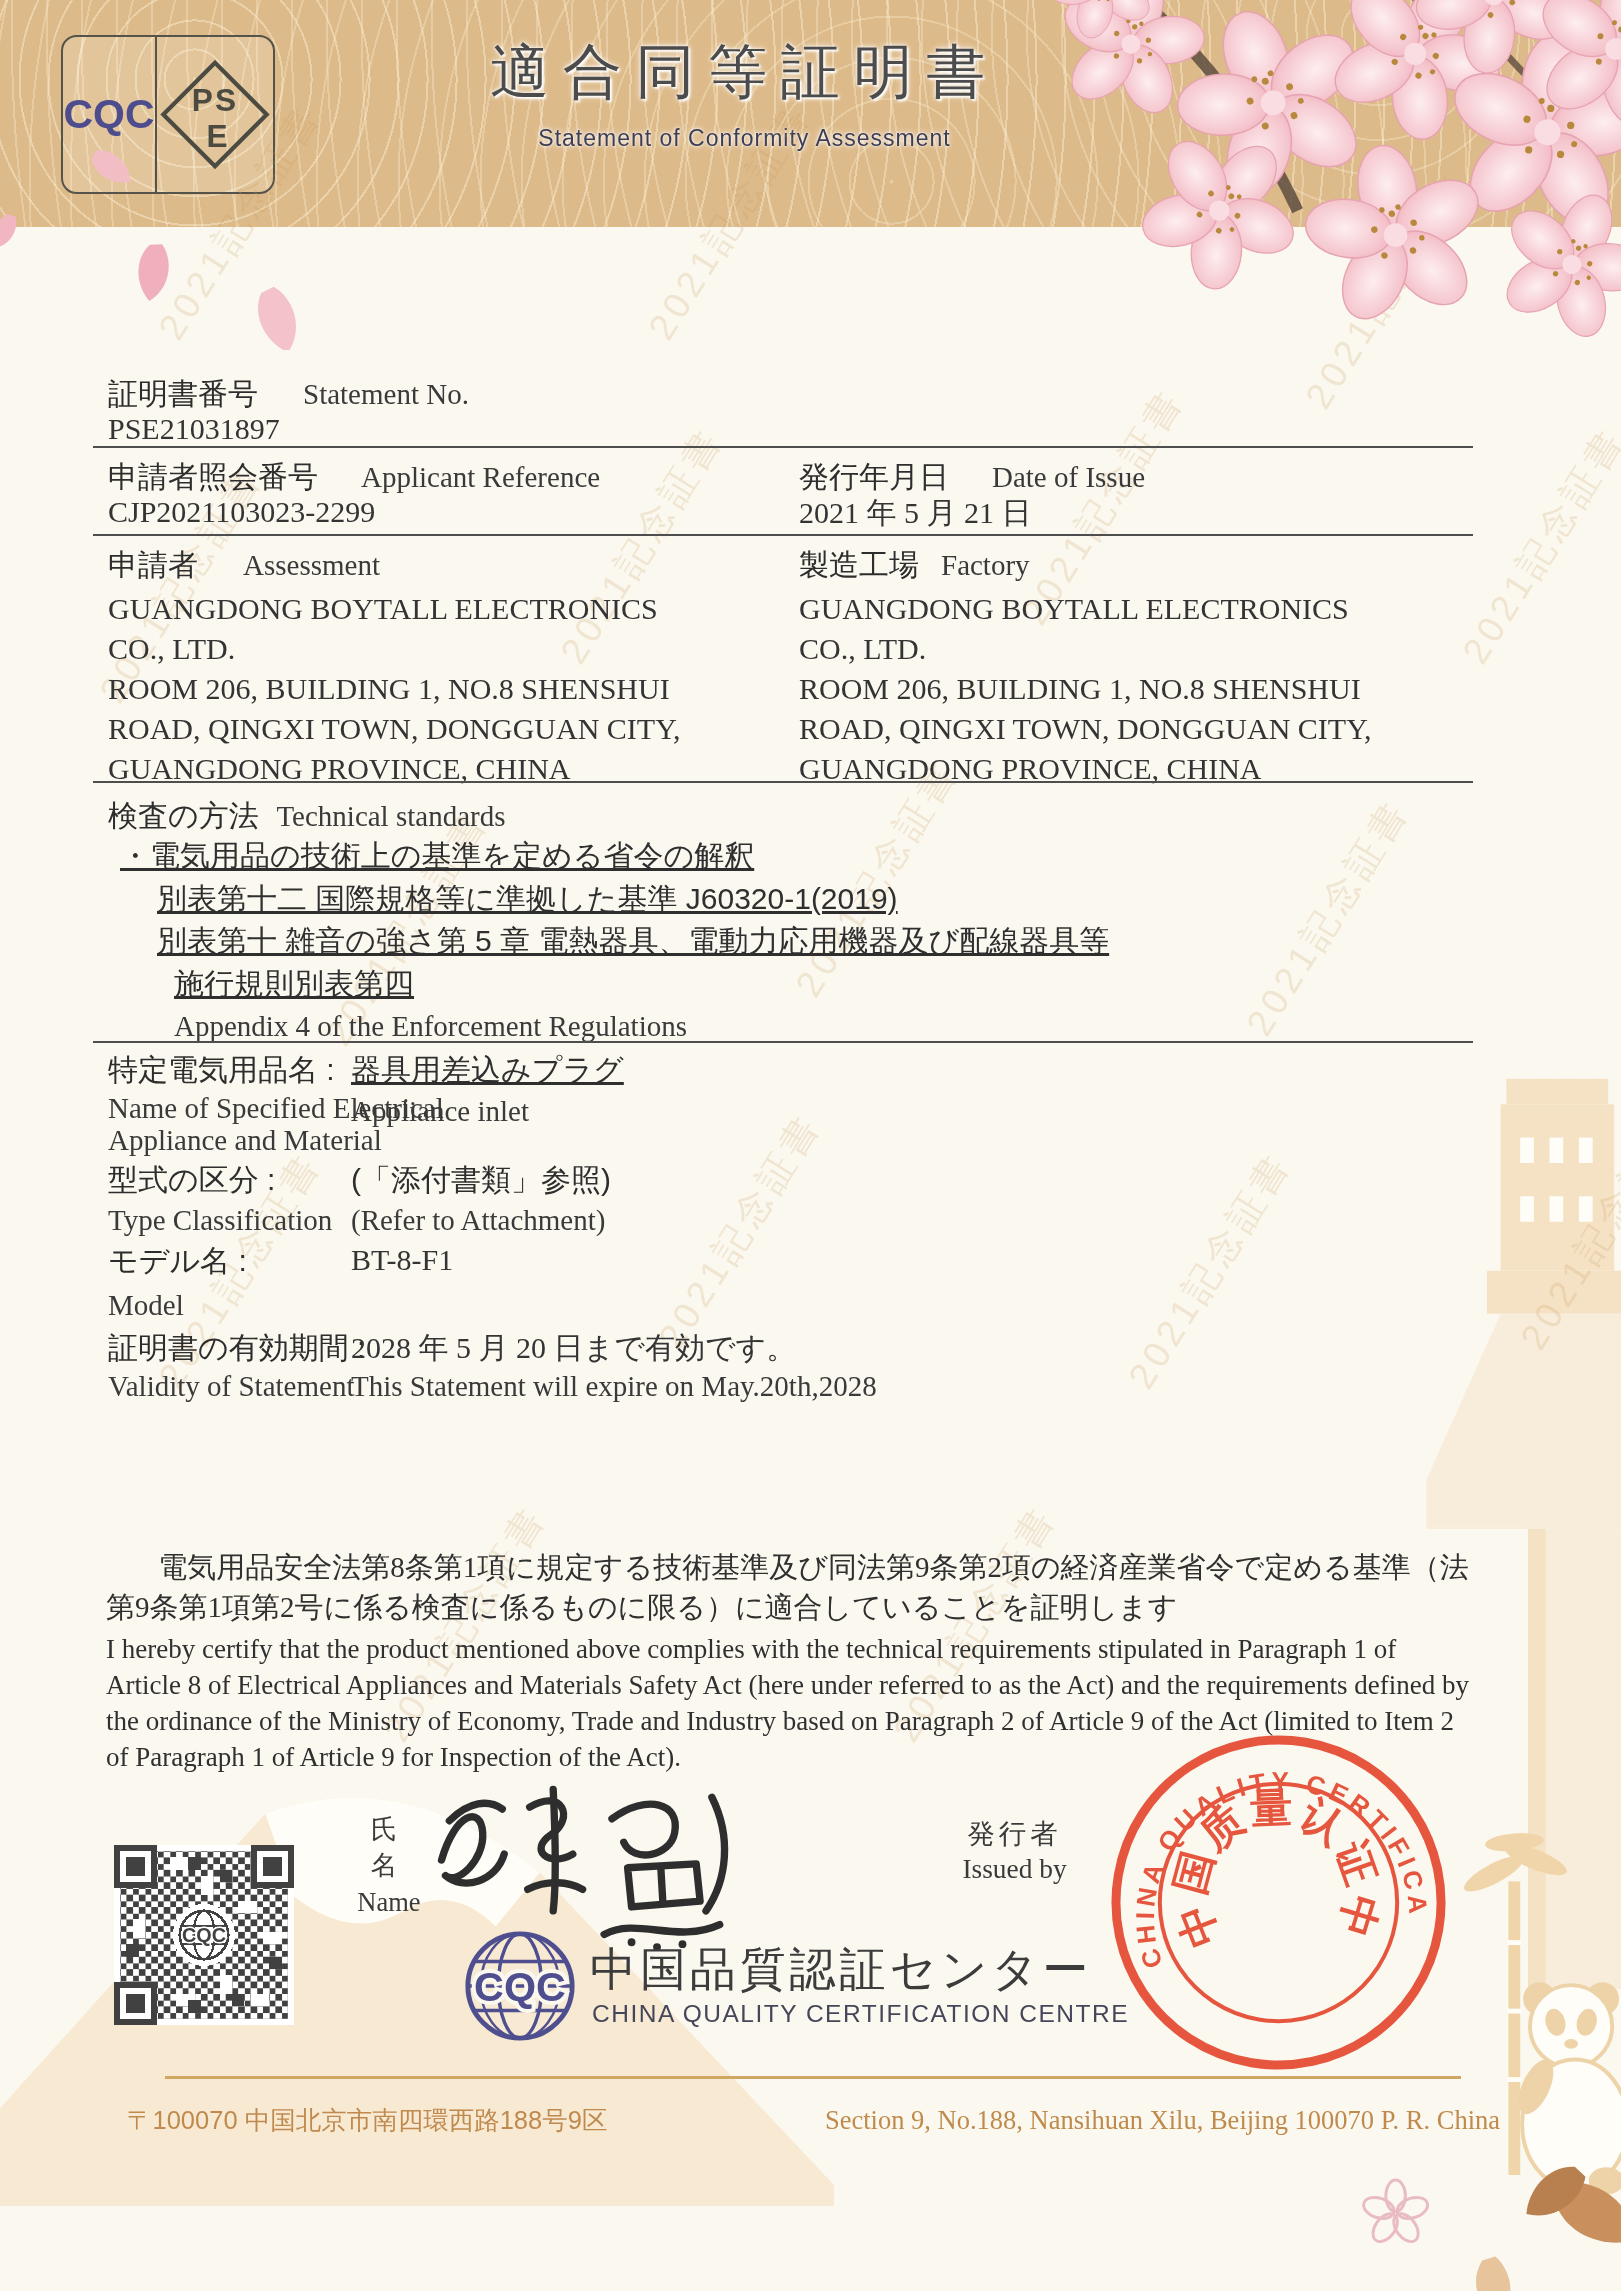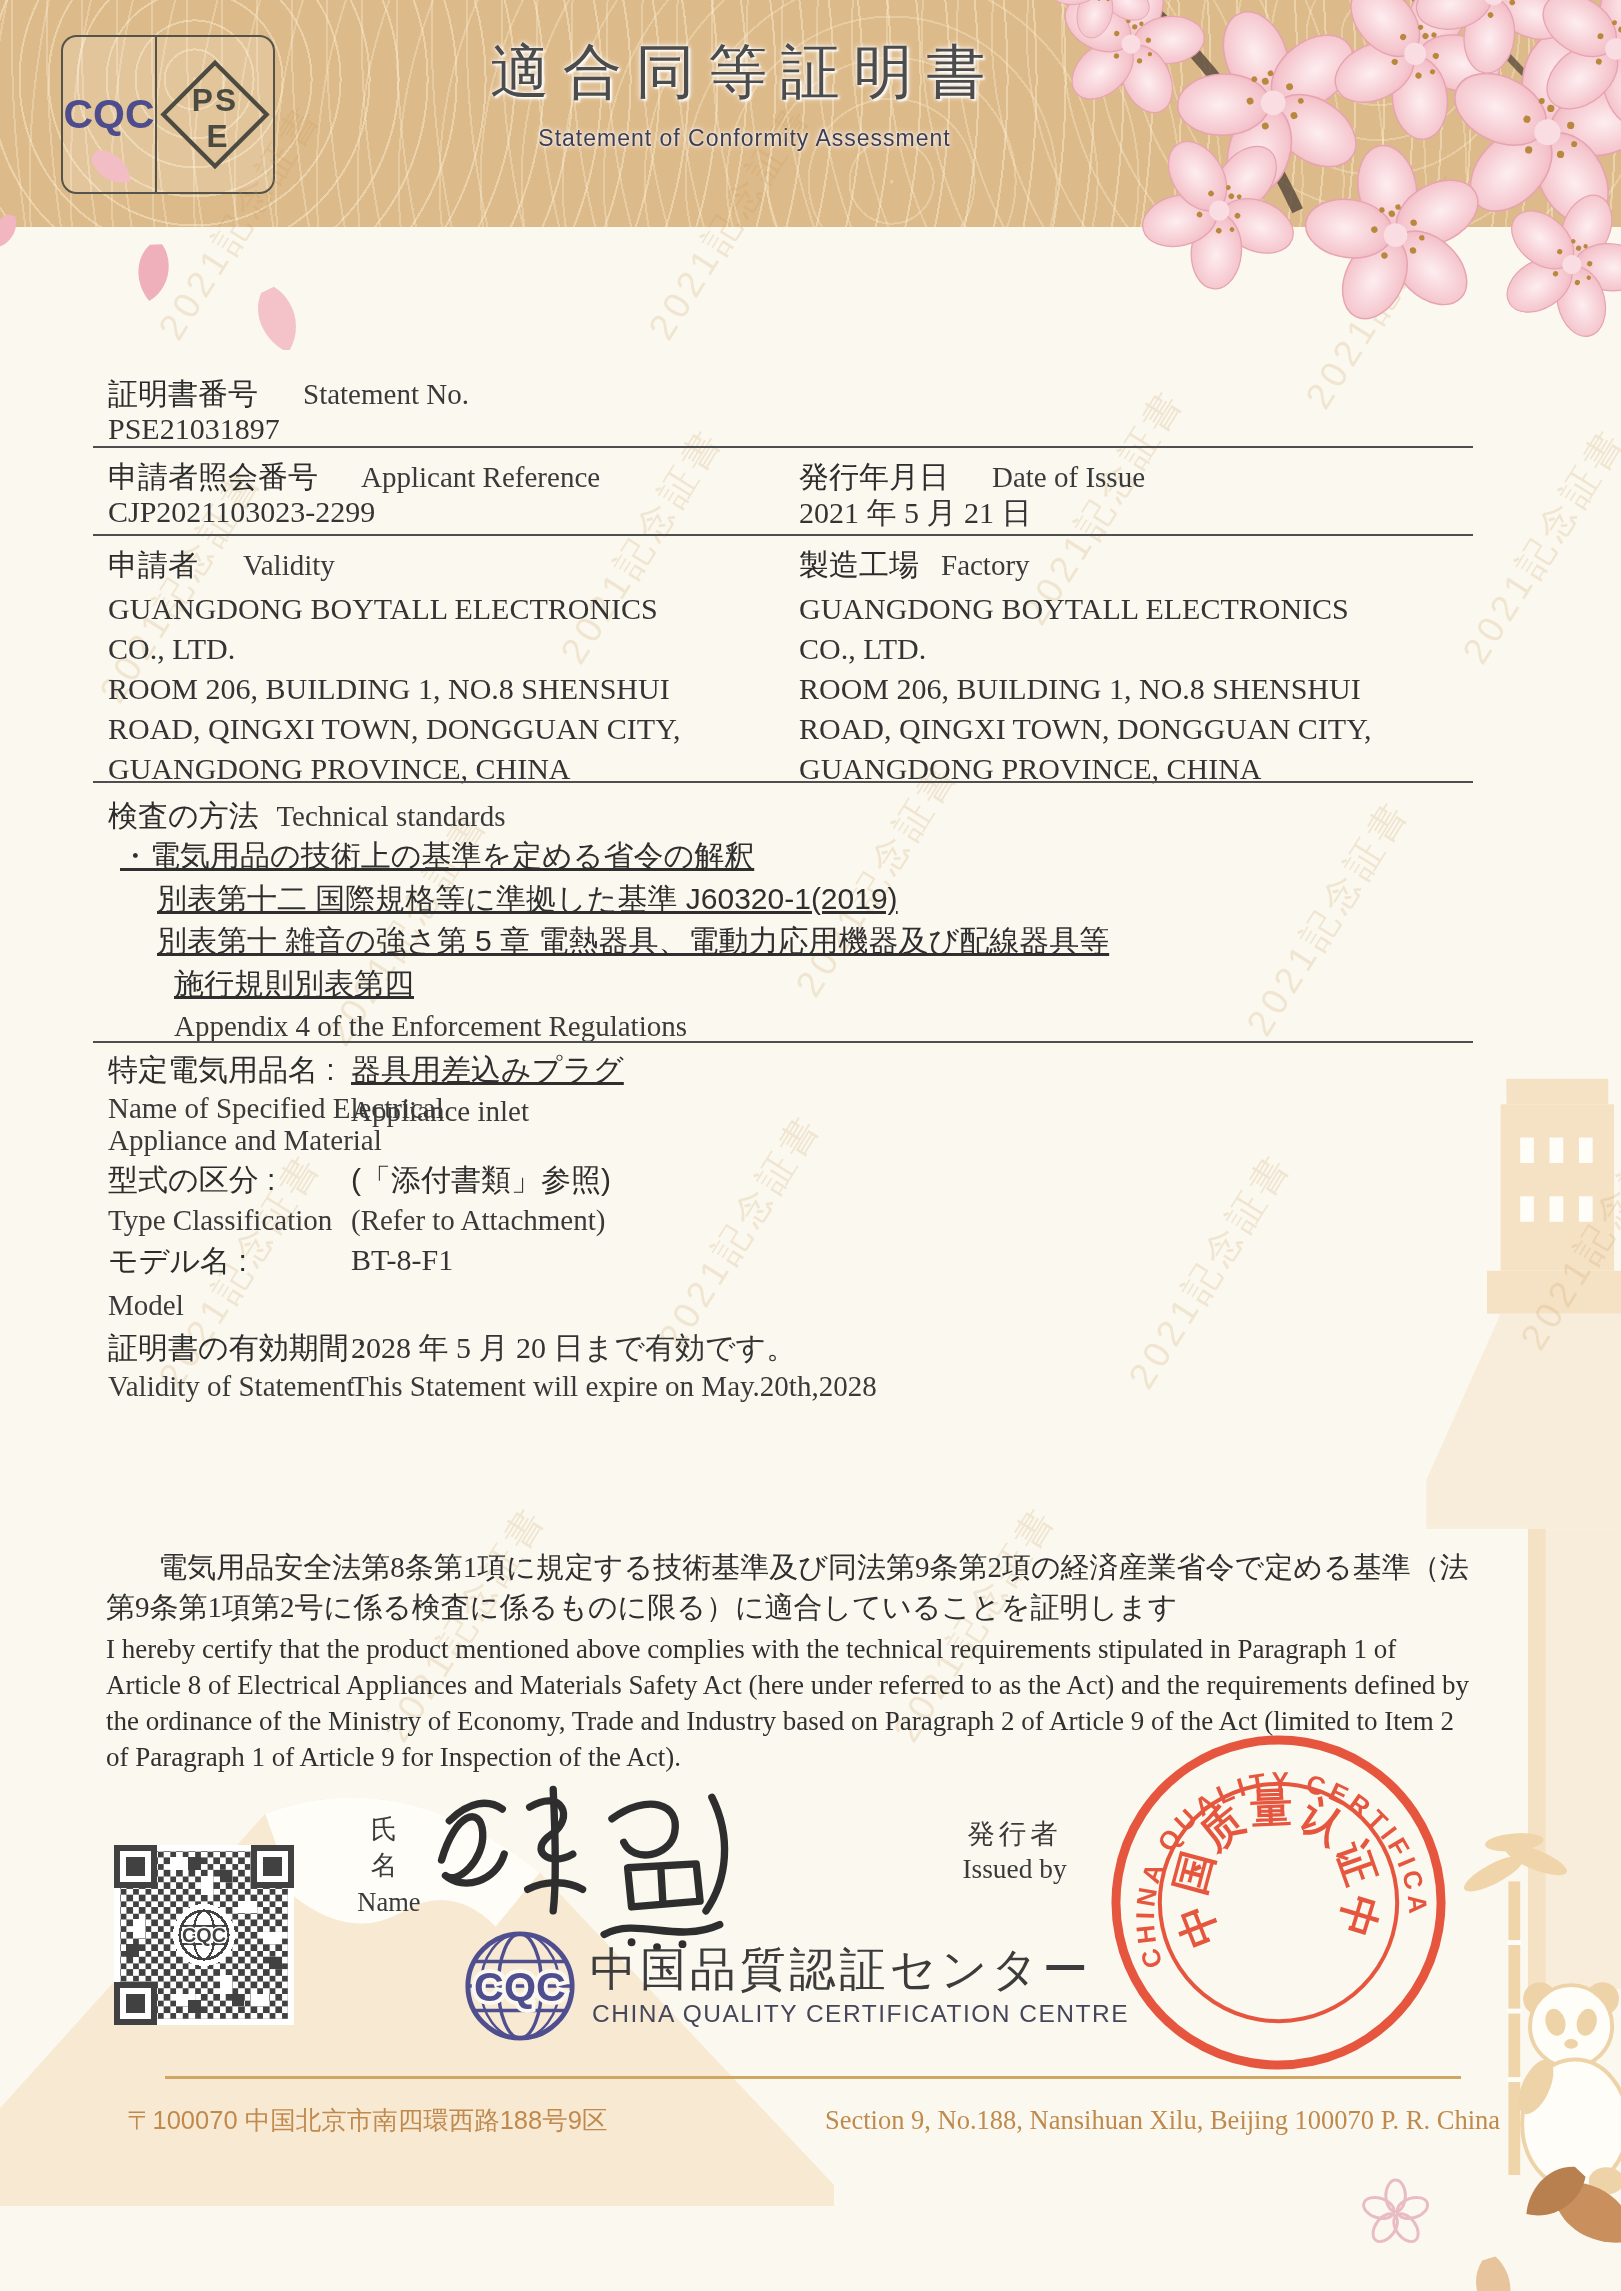--- a/index.html
+++ b/index.html
@@ -209,21 +209,21 @@
   <div class="abs z2 val" style="left:108px;top:495px;">CJP2021103023-2299</div>
   <div class="abs z2" style="left:799px;top:457px;">
     <span class="jl">発行年月日</span>
     <span class="el" style="margin-left:39px;">Date of Issue</span>
   </div>
   <div class="abs z2 val" style="left:799px;top:493px;">2021 年 5 月 21 日</div>
   <div class="rule z2" style="top:534px;"></div>
 
   <div class="abs z2" style="left:108px;top:545px;">
     <span class="jl">申請者</span>
-    <span class="el" style="margin-left:41px;">Validity</span>
+    <span class="el" style="margin-left:41px;">Assessment</span>
   </div>
   <div class="abs z2 addr" style="left:108px;top:589px;">
     <div>GUANGDONG BOYTALL ELECTRONICS</div>
     <div>CO., LTD.</div>
     <div>ROOM 206, BUILDING 1, NO.8 SHENSHUI</div>
     <div>ROAD, QINGXI TOWN, DONGGUAN CITY,</div>
     <div>GUANGDONG PROVINCE, CHINA</div>
   </div>
   <div class="abs z2" style="left:799px;top:545px;">
     <span class="jl">製造工場</span>

